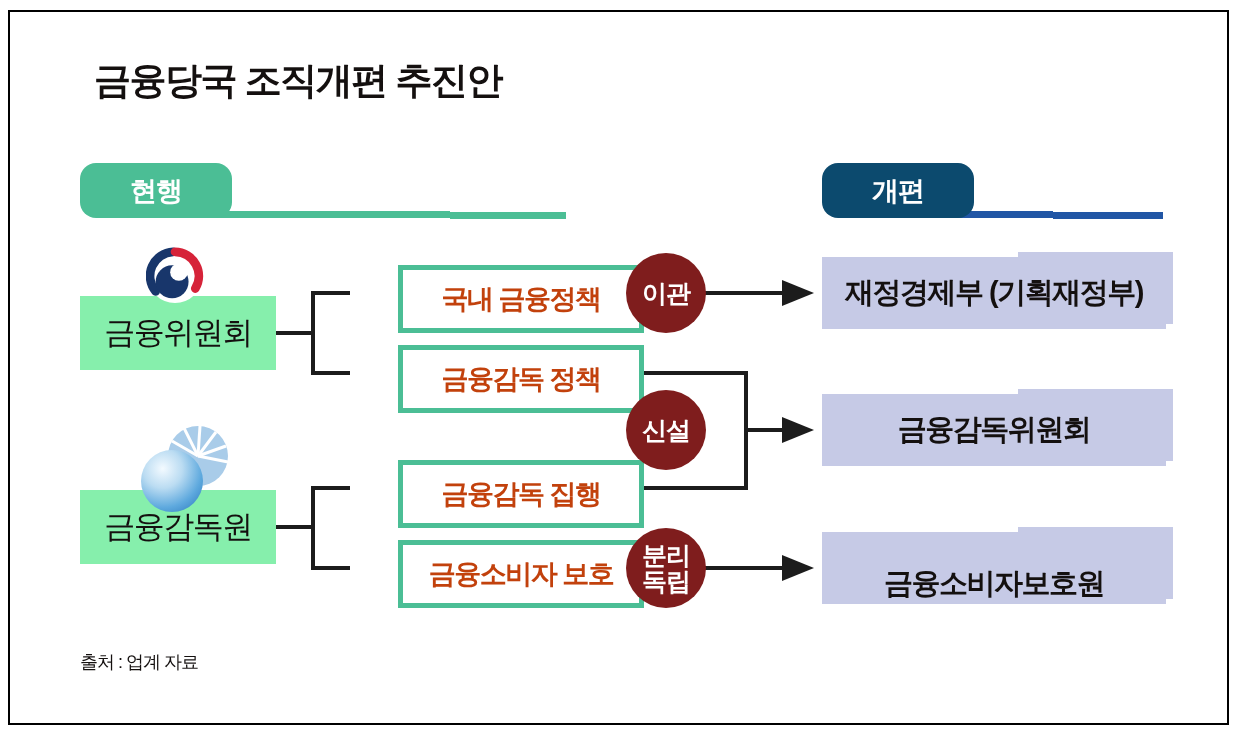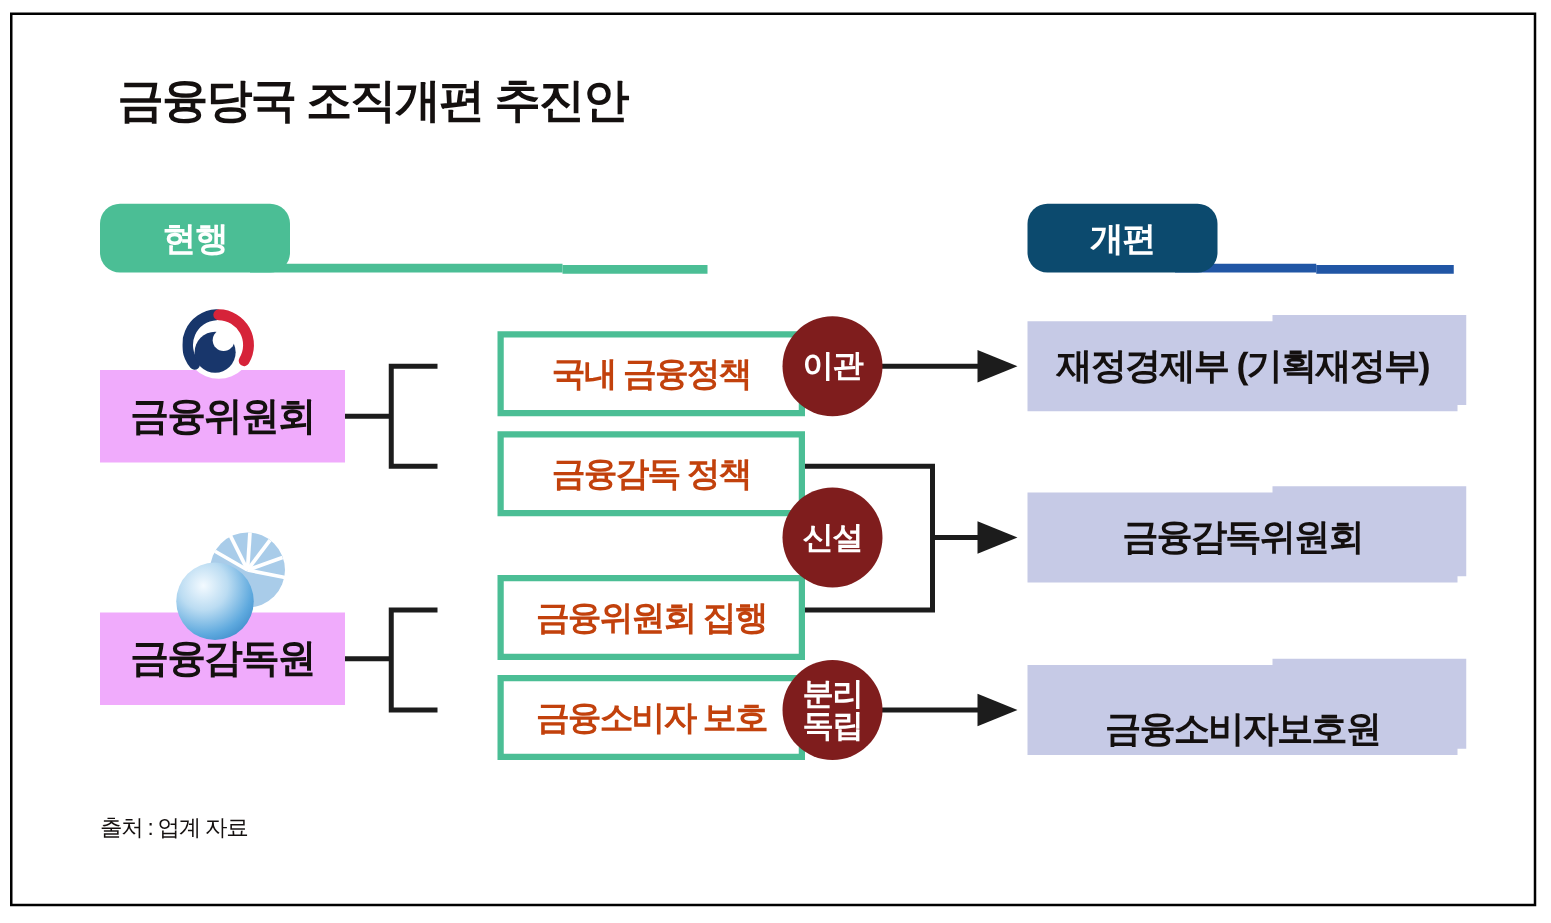--- a/index.html
+++ b/index.html
@@ -12,23 +12,23 @@
   
   .tab{position:absolute;top:163px;width:152px;height:55px;border-radius:16px;
        display:flex;align-items:center;justify-content:center;
        color:#fff;font-size:27px;font-weight:800;letter-spacing:-1px;z-index:3;}
   .tab-green{left:80px;background:#4bbe95;}
   .tab-blue{left:822px;background:#0c4a6e;}
   .underbar{position:absolute;height:7px;z-index:2;}
   .ub-green{background:#4bbe95;}
   .ub-blue{background:#2156a5;}
   
-  .org-box{position:absolute;left:80px;width:196px;height:74px;background:#f0abfc;
+  .org-box{position:absolute;left:80px;width:196px;height:74px;background:#86efac;
            display:flex;align-items:center;justify-content:center;
-           font-size:31px;font-weight:700;letter-spacing:-1.5px;color:#14100f;z-index:2;}
+           font-size:31px;font-weight:400;letter-spacing:-1.5px;color:#14100f;z-index:2;}
   
   .func-box{position:absolute;left:350px;width:246px;height:68px;background:#fff;
             border:5px solid #4bbe95;box-sizing:border-box;
             display:flex;align-items:center;justify-content:center;
             font-size:27px;font-weight:700;letter-spacing:-1.5px;color:#c2410c;z-index:2;margin-left:48px;}
   
   .action-circle{position:absolute;left:626px;width:80px;height:80px;border-radius:50%;
                  background:#7f1d1d;display:flex;flex-direction:column;align-items:center;justify-content:center;
                  color:#fff;font-size:25px;font-weight:800;letter-spacing:-1px;line-height:1.05;z-index:4;text-align:center;}
   .action-circle span{display:block;}
@@ -120,21 +120,21 @@
     <span>금융감독원</span>
   </div>
 
   <div class="func-box" style="top:265px;">
     <span>국내 금융정책</span>
   </div>
   <div class="func-box" style="top:345px;">
     <span>금융감독 정책</span>
   </div>
   <div class="func-box" style="top:460px;">
-    <span>금융위원회 집행</span>
+    <span>금융감독 집행</span>
   </div>
   <div class="func-box" style="top:540px;">
     <span>금융소비자 보호</span>
   </div>
 
   <div class="action-circle" style="top:253px;">
     <span>이관</span>
   </div>
   <div class="action-circle" style="top:528px;">
     <span>분리</span>

